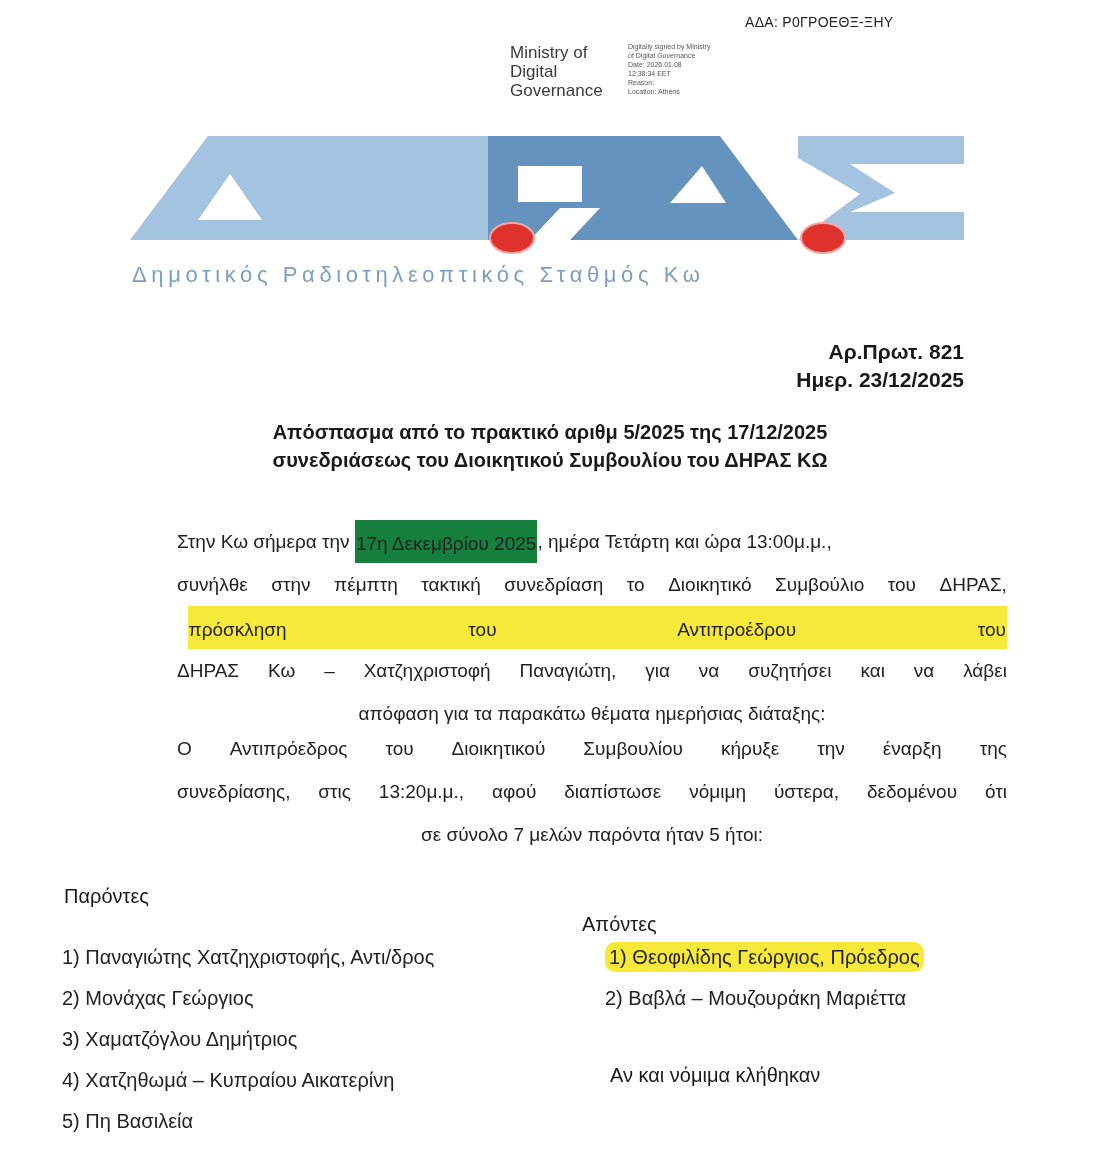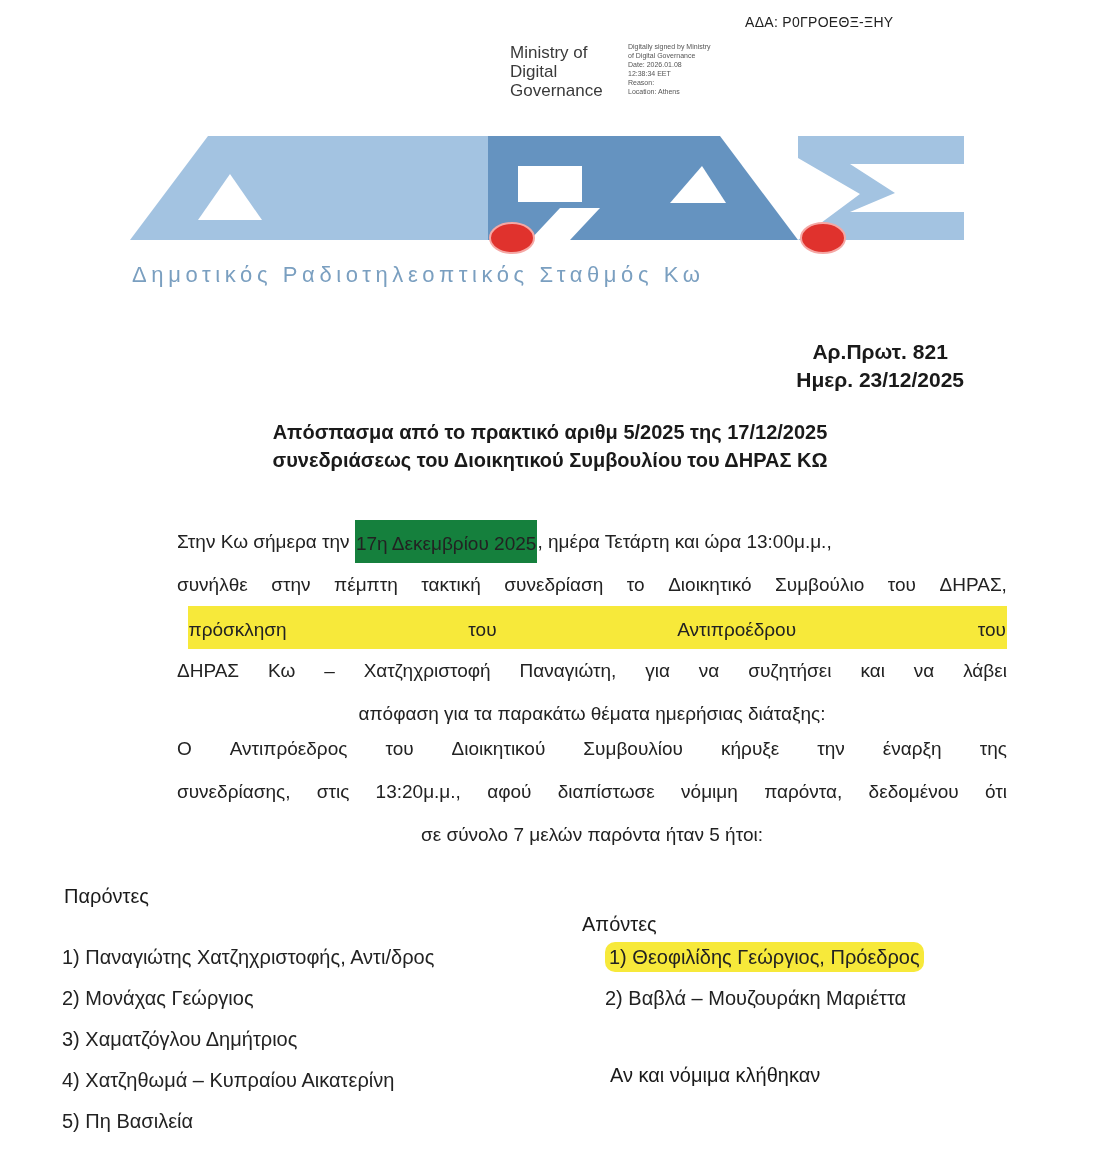--- a/index.html
+++ b/index.html
@@ -4,21 +4,21 @@
 <style>
   html, body { margin: 0; padding: 0; background: #ffffff; }
   body { width: 1100px; height: 1158px; position: relative; overflow: hidden;
          font-family: "Liberation Sans", sans-serif; color: #1a1a1a; }
   .abs { position: absolute; }
   #ada { left: 745px; top: 14px; font-size: 14px; color: #222; letter-spacing: 0.3px; }
   #sig-org { left: 510px; top: 43px; font-size: 17px; line-height: 19px; color: #3a3a3a; width: 120px; }
   #sig-details { left: 628px; top: 42px; font-size: 7px; line-height: 9px; color: #555; width: 130px; }
   #logo { left: 130px; top: 128px; width: 850px; height: 170px; }
   #logo-tagline { left: 132px; top: 262px; font-size: 22px; color: #7a9fc0; letter-spacing: 4.6px; white-space: nowrap; }
-  #ref-block { right: 136px; top: 338px; text-align: center; font-weight: bold; font-size: 21px; line-height: 28px; }
+  #ref-block { right: 136px; top: 338px; text-align: right; font-weight: bold; font-size: 21px; line-height: 28px; }
   #title { left: 0; width: 1100px; top: 418px; text-align: center; font-weight: bold; font-size: 20px; line-height: 28px; }
   .para { left: 133px; width: 830px; font-size: 19px; color: #222; margin-left: 44px; }
   .line { height: 43px; line-height: 43px; text-align: justify; text-align-last: justify; white-space: nowrap; display: flex; justify-content: space-between; }
   .line.last { text-align-last: left; justify-content: center; gap: 6px; }
   .hl { background: #f7e93a; padding: 2px 1px; }
   #p1 { top: 520px; }
   #p2 { top: 727px; }
   .list { font-size: 20px; color: #222; }
   .list .item { height: 41px; line-height: 41px; white-space: nowrap; }
   #present-heading { left: 64px; top: 885px; font-size: 20px; }
@@ -129,21 +129,21 @@
       <span>έναρξη</span>
       <span>της</span>
     </div>
   <div class="line">
       <span>συνεδρίασης,</span>
       <span>στις</span>
       <span>13:20μ.μ.,</span>
       <span>αφού</span>
       <span>διαπίστωσε</span>
       <span>νόμιμη</span>
-      <span>παρόντα,</span>
+      <span>ύστερα,</span>
       <span>δεδομένου</span>
       <span>ότι</span>
     </div>
   <div class="line last">
       <span>σε σύνολο 7 μελών παρόντα ήταν 5 ήτοι:</span>
     </div>
 </div>
 
 <div id="present-heading" class="abs">Παρόντες</div>
 <div id="present-list" class="abs list">

